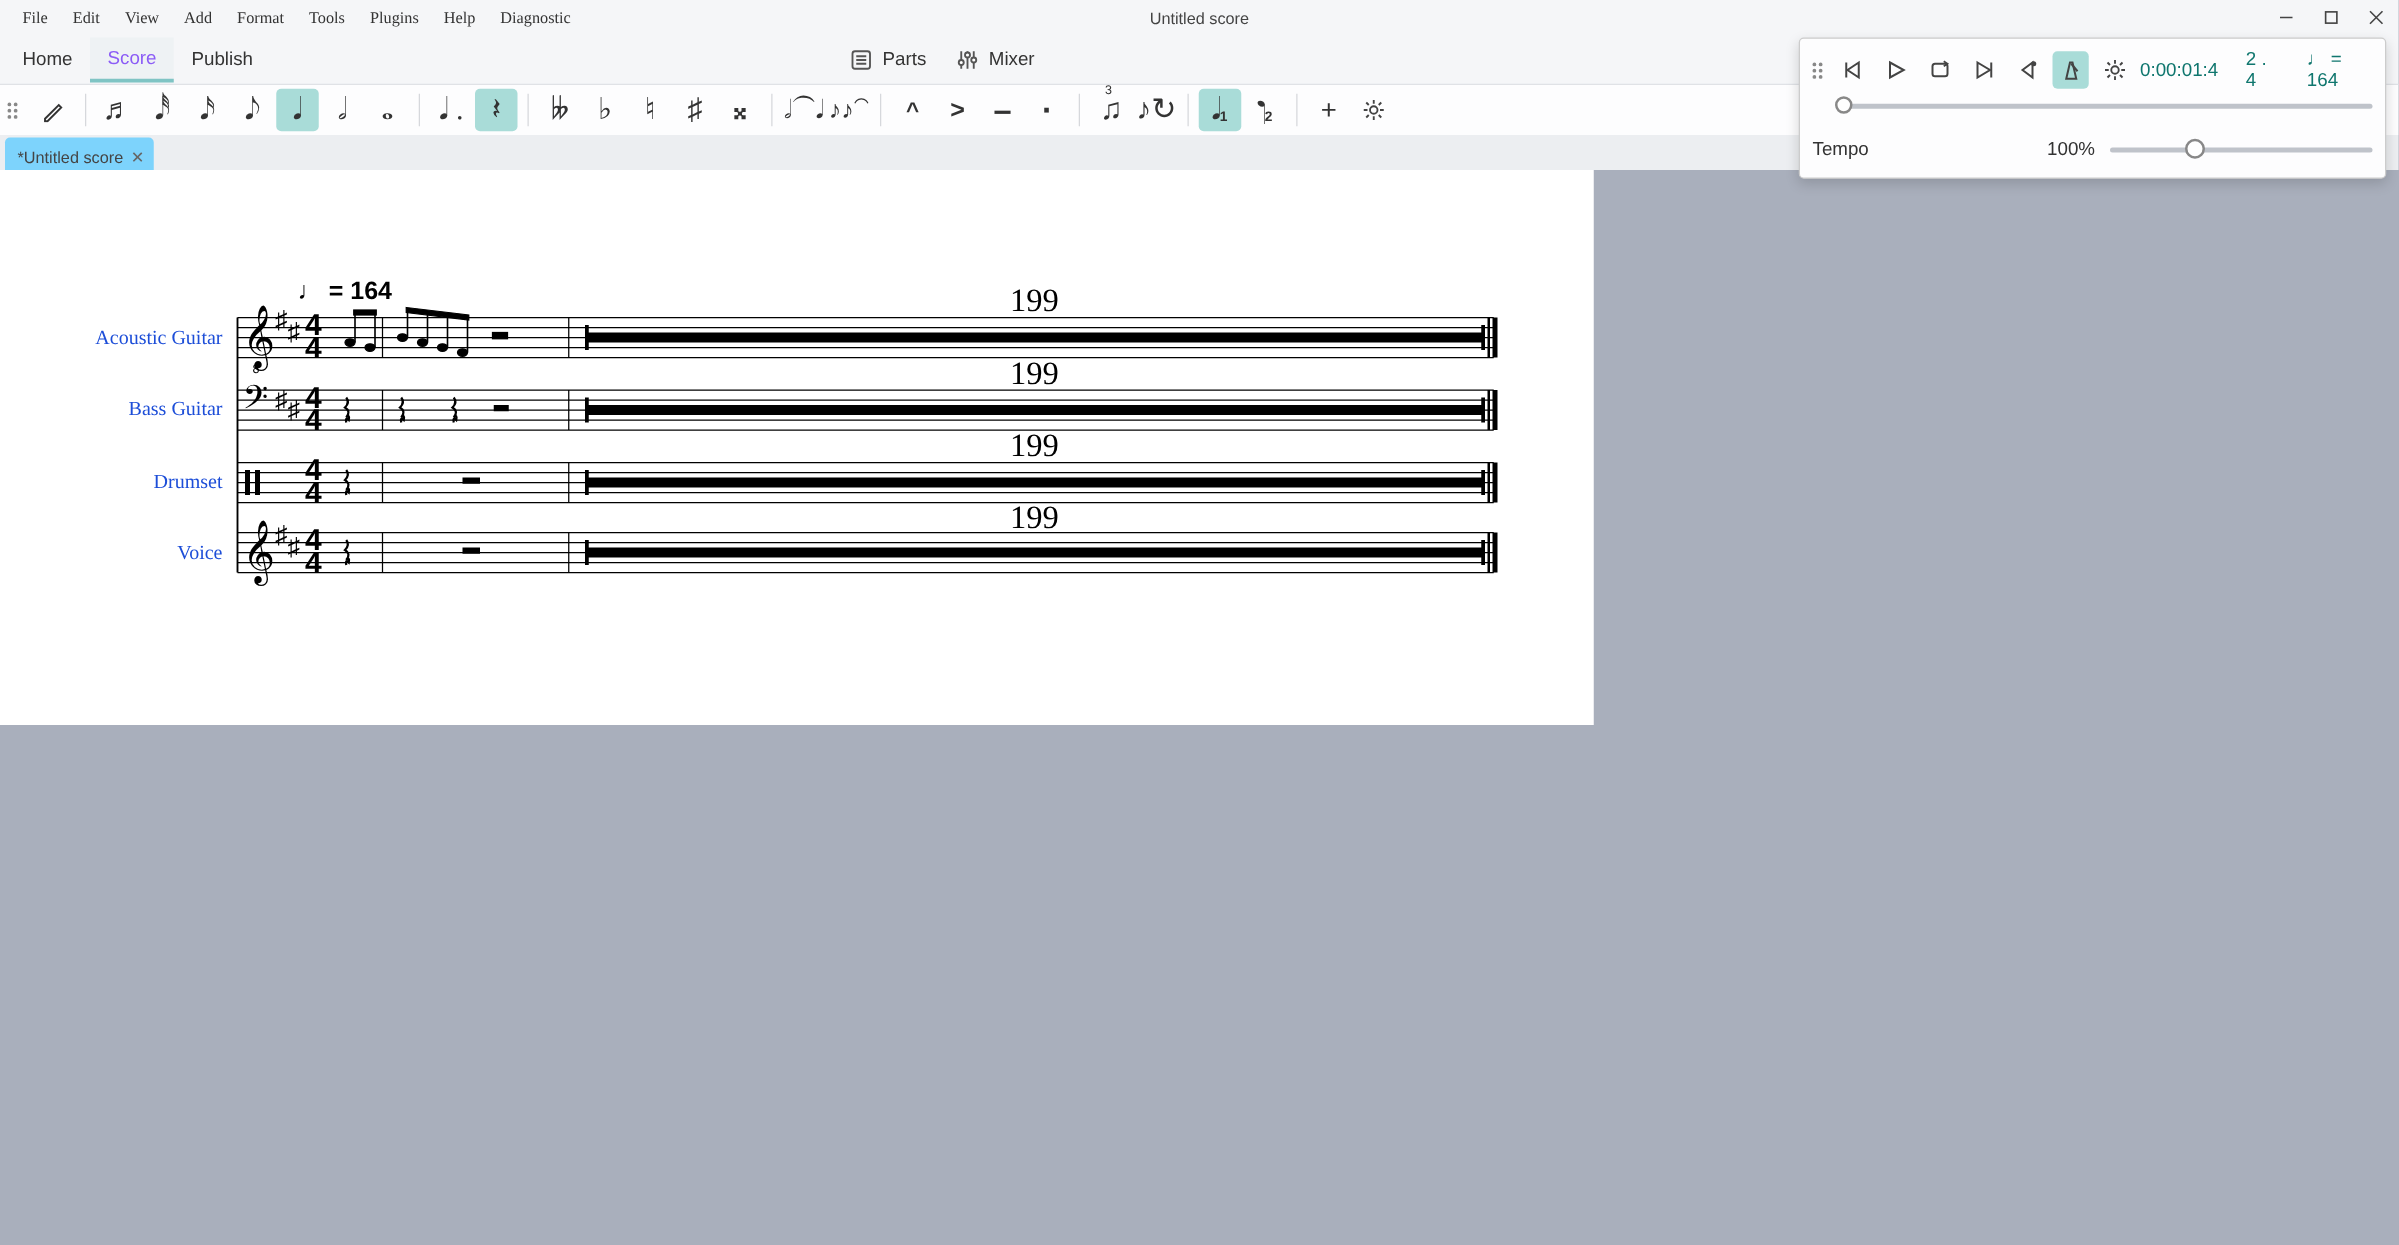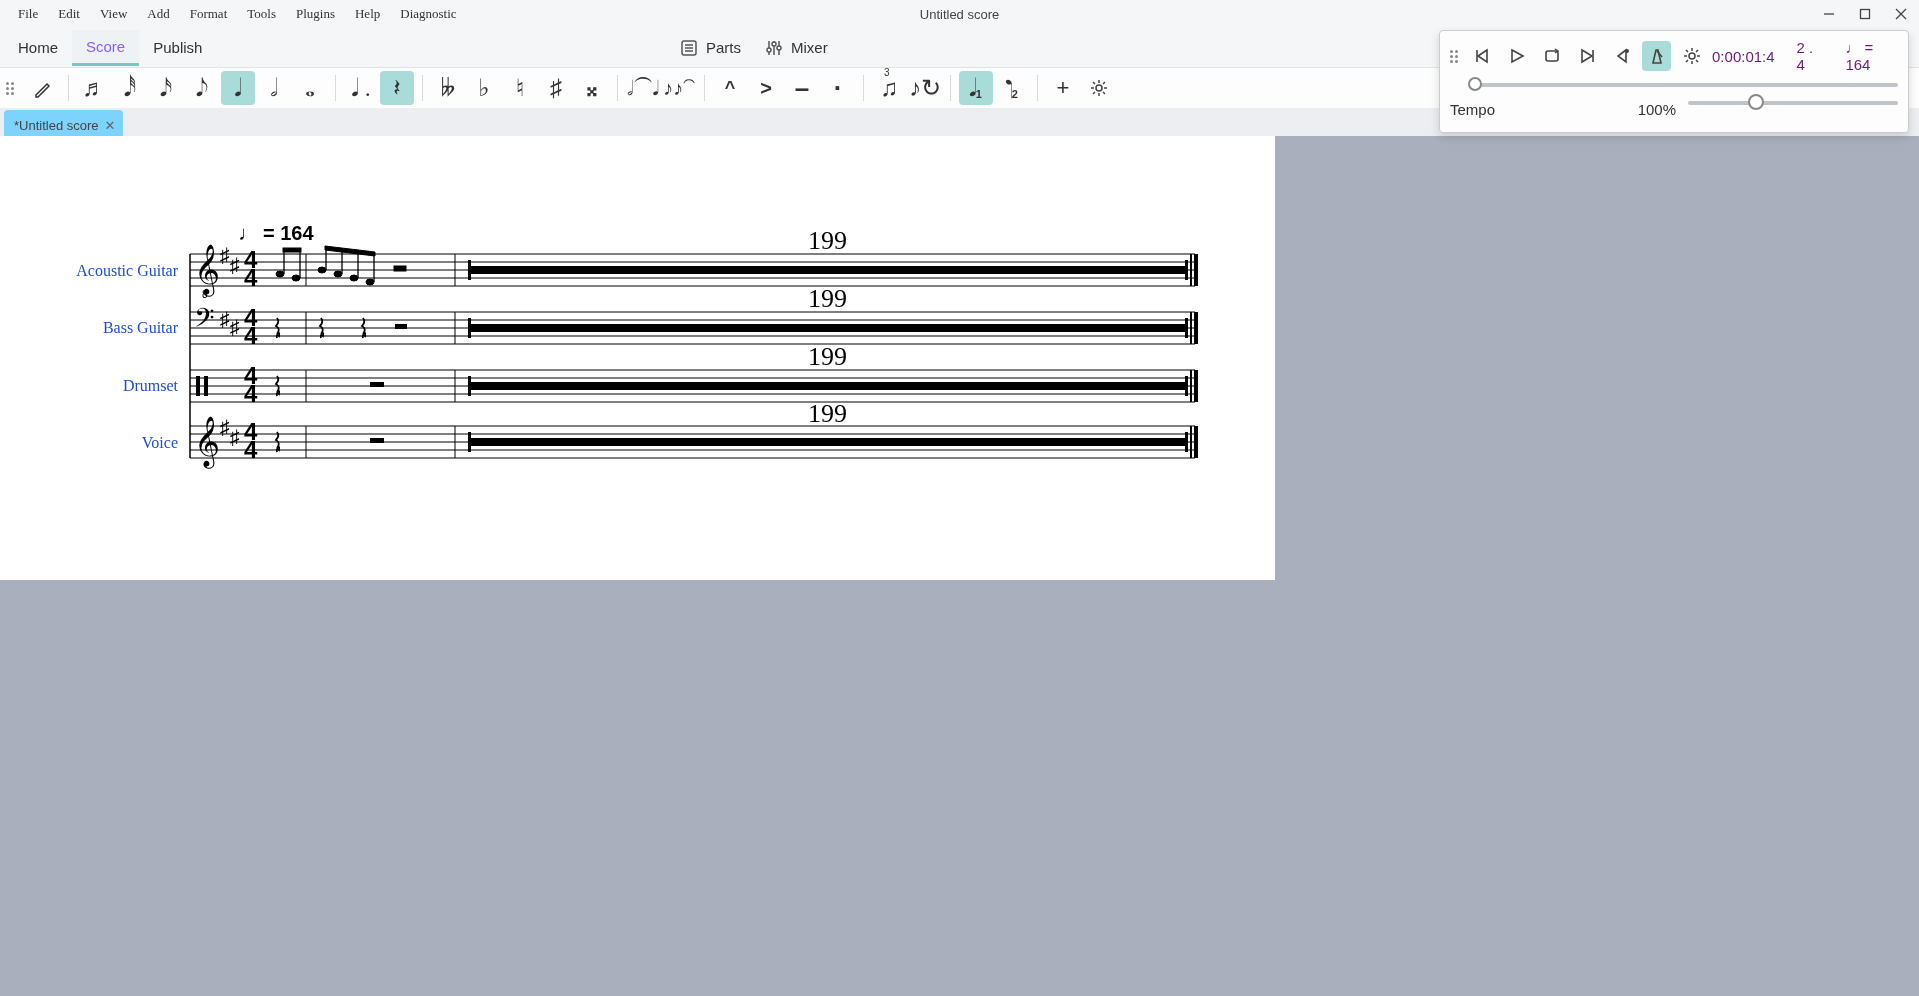--- a/index.html
+++ b/index.html
@@ -40,25 +40,25 @@
 .page { position:absolute; left:0; top:0; width:1275px; height:444px; background:#fff; }
 
 
 .score-svg { position:absolute; left:0; top:0; }
 
 
 .play-panel { position:absolute; top:30px; right:10px; width:470px; background:#fdfdfe; border:1px solid #ccc; border-radius:4px; box-shadow:0 4px 10px rgba(0,0,0,0.15); padding:6px 10px 14px 10px; }
 .play-row1 { display:flex; align-items:center; gap:6px; height:38px;}
 .pbtn { width:30px; height:30px; display:flex; align-items:center; justify-content:center; border-radius:4px; color:#444; }
 .pbtn.active { background:#a9dcd8; }
-.play-info { margin-left:auto; display:flex; gap:22px; font-size:15px; color:#701a75; align-items:center;}
+.play-info { margin-left:auto; display:flex; gap:22px; font-size:15px; color:#0f766e; align-items:center;}
 .slider-row { display:flex; align-items:center; gap:8px; margin-top:8px;}
 .hslider { flex:1; height:4px; background:#bfc3ca; position:relative; border-radius:2px;}
 .hslider .thumb { position:absolute; width:14px; height:14px; background:#fff; border:2px solid #888; border-radius:50%; top:-6px; }
-.tempo-row { display:flex; align-items:flex-start; margin-top:14px; font-size:15px; color:#333;}
+.tempo-row { display:flex; align-items:center; margin-top:24px; font-size:15px; color:#333;}
 .tempo-row .lbl { width:160px; }
 .tempo-row .pct { margin-left:auto; margin-right:12px;}
 .tslider { width:210px; height:4px; background:#bfc3ca; position:relative; border-radius:2px;}
 .tslider .thumb { position:absolute; width:16px; height:16px; background:#fff; border:2px solid #888; border-radius:50%; top:-7px; left:60px;}
 .pp-drag { width:12px; display:flex; flex-wrap:wrap; gap:2px; align-content:center;}
 .pp-drag span{ width:3px;height:3px;background:#888;border-radius:50%;}
 
 
 .staff-label { position:absolute; font-family:"Times New Roman",serif; font-size:16px; color:#1d4ed8; text-align:right; width:170px;}
 .tempo-mark { position:absolute; font-family:"Times New Roman",serif; font-weight:bold; font-size:20px; color:#000;}

